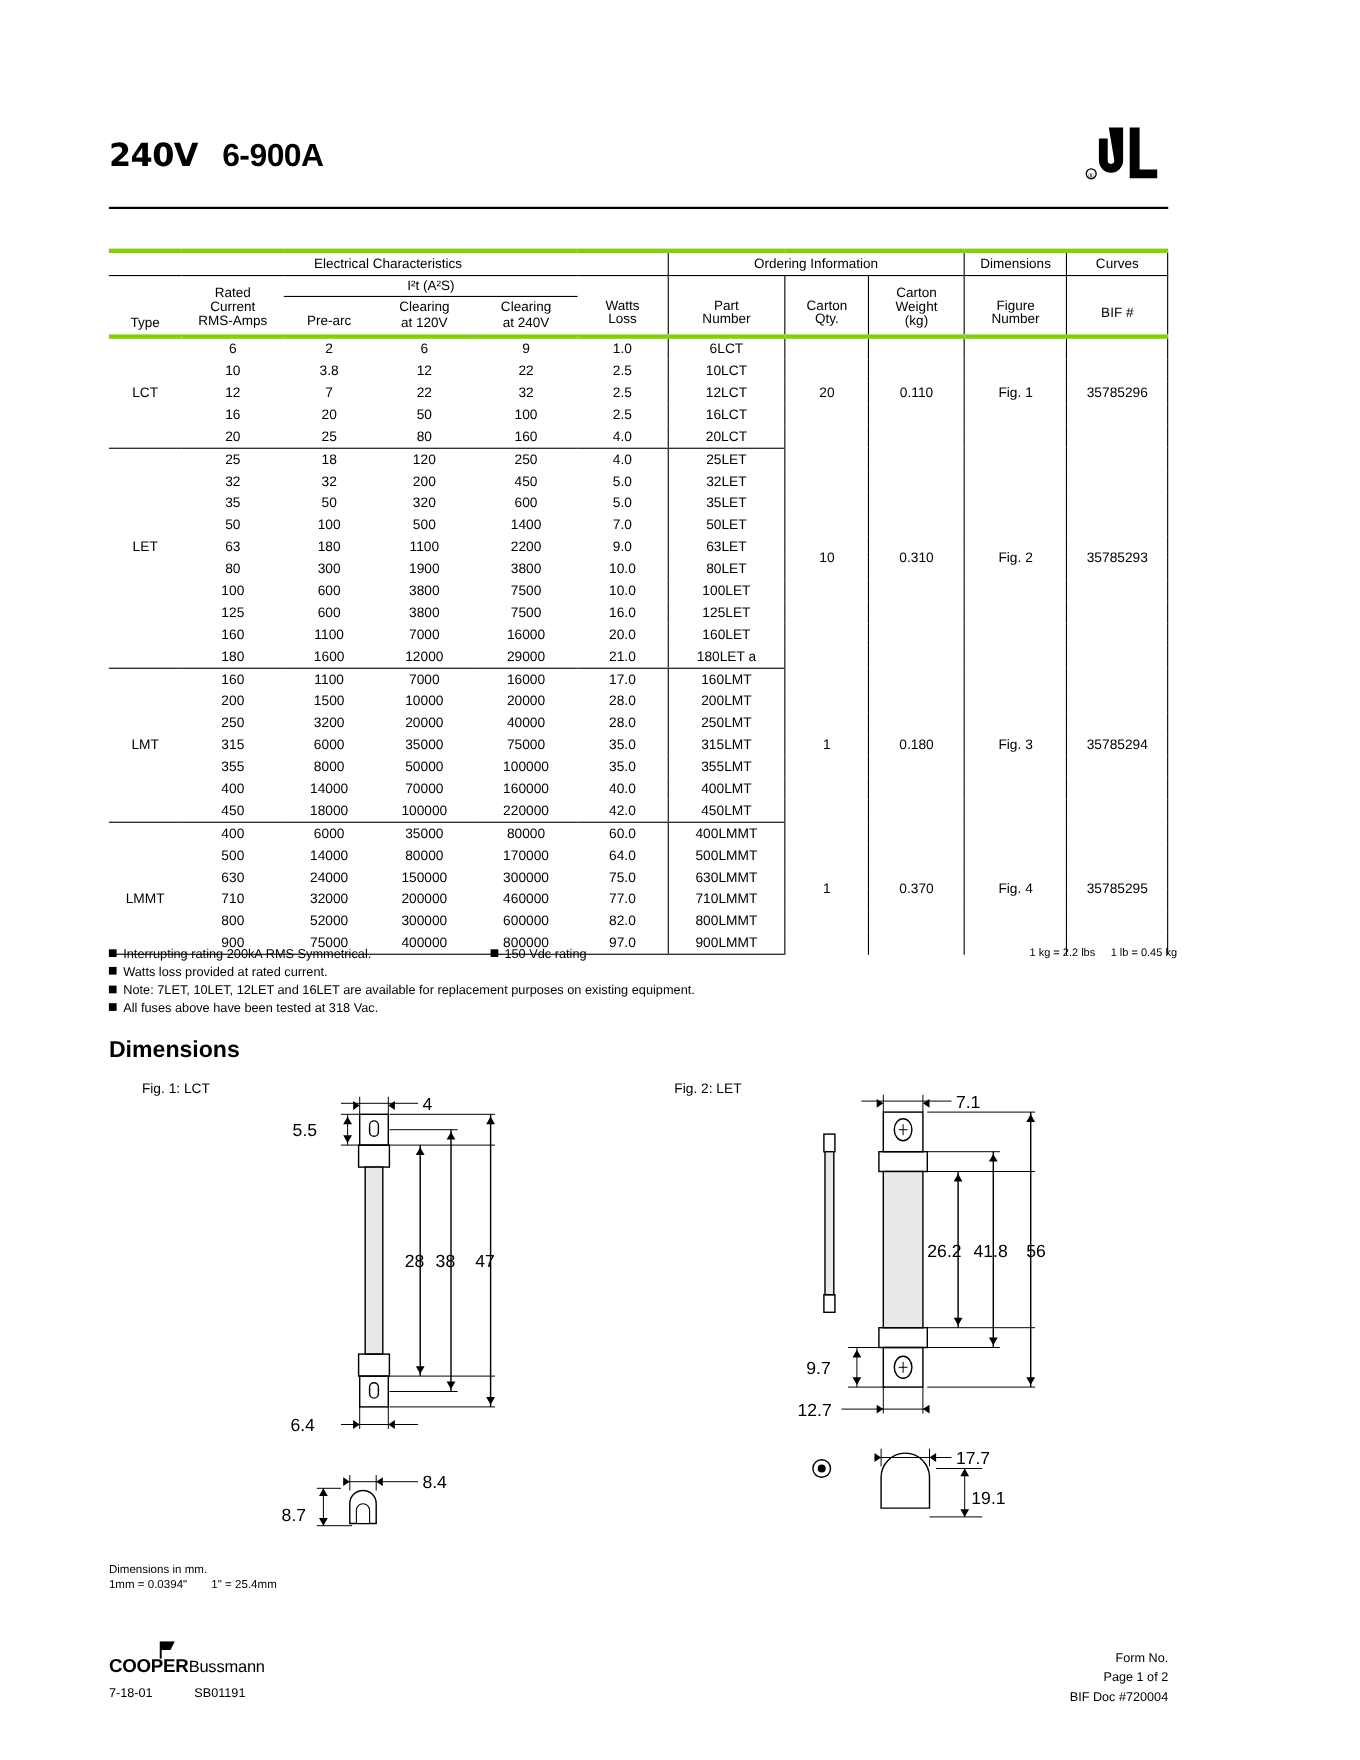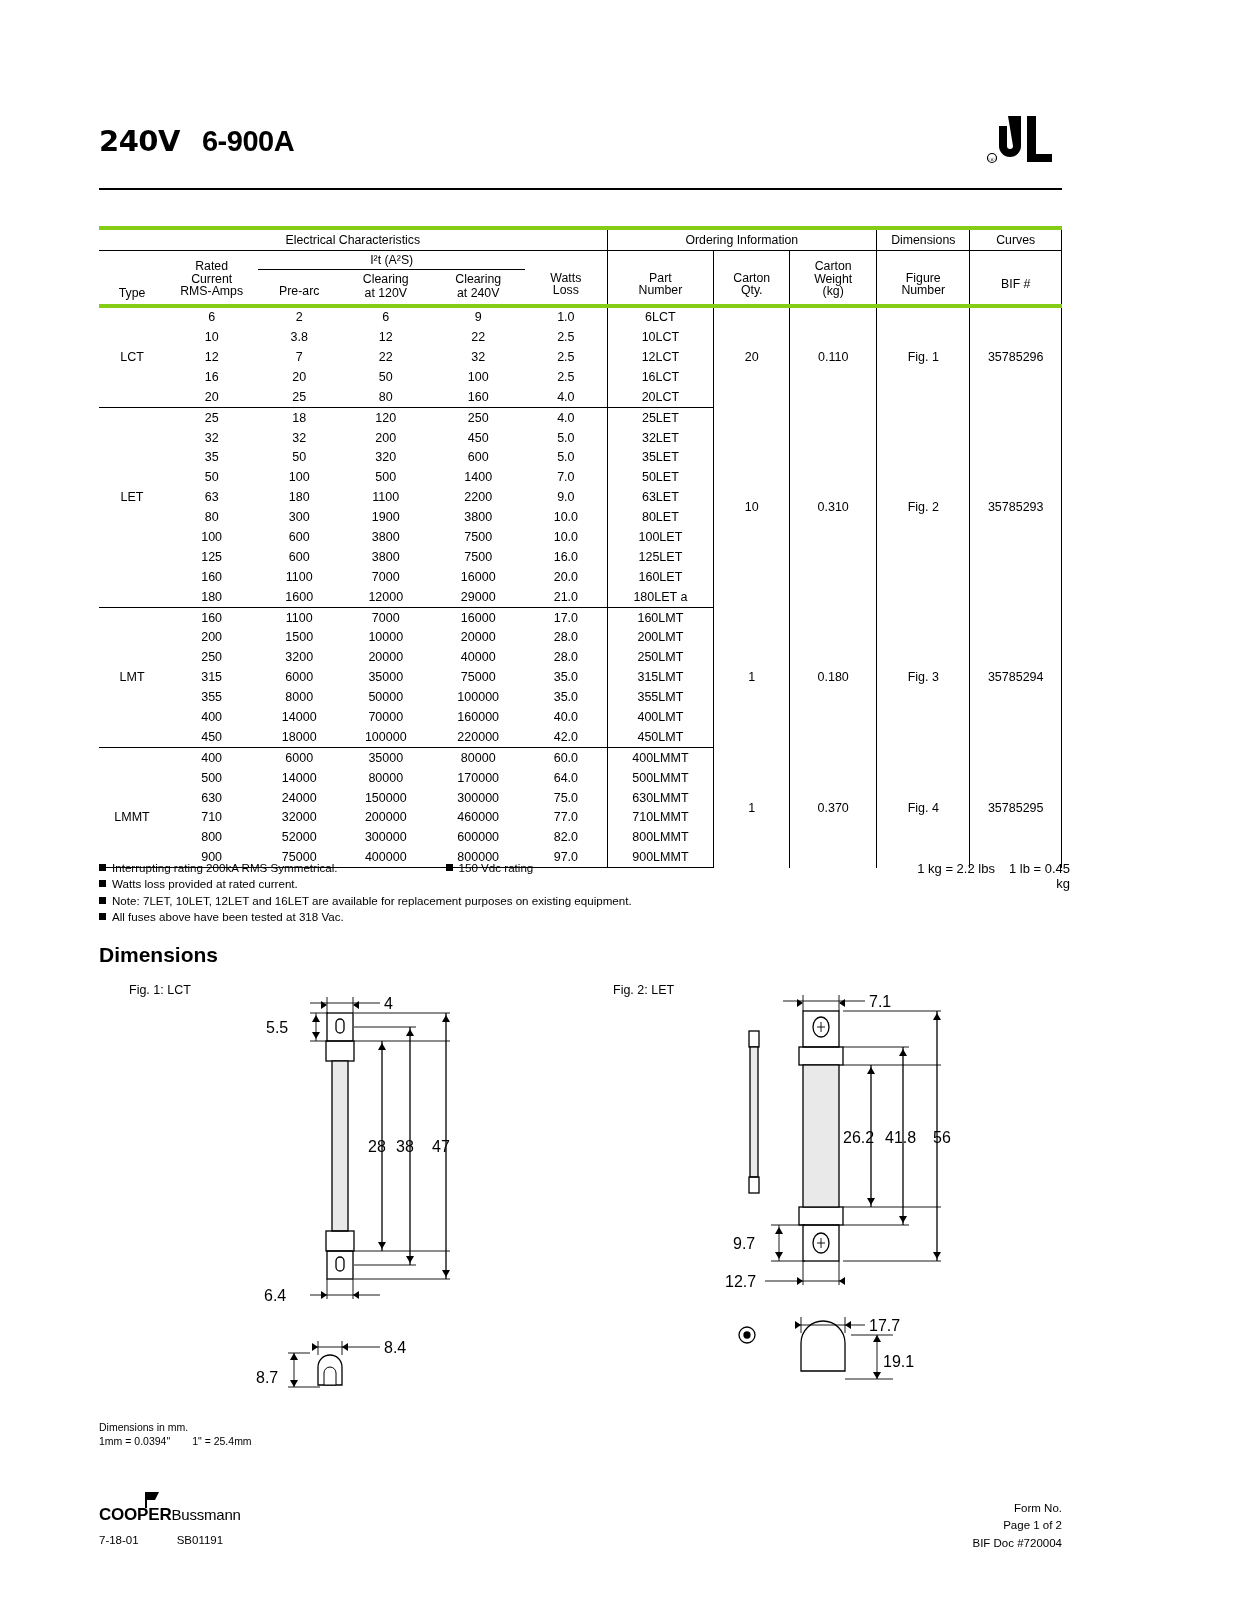--- a/index.html
+++ b/index.html
@@ -139,21 +139,21 @@
   }
   .note-inline {
     display: inline-block;
     margin-left: 108px;
   }
   .conv {
     position: absolute;
     left: 890px;
     top: 861px;
     width: 180px;
-    font-size: 13px;
+    font-size: 10px;
     text-align: right;
   }
   .conv span { margin-left: 14px; }
 
   
   .dim-title {
     position: absolute;
     left: 99px;
     top: 943px;
     font-size: 21px;

